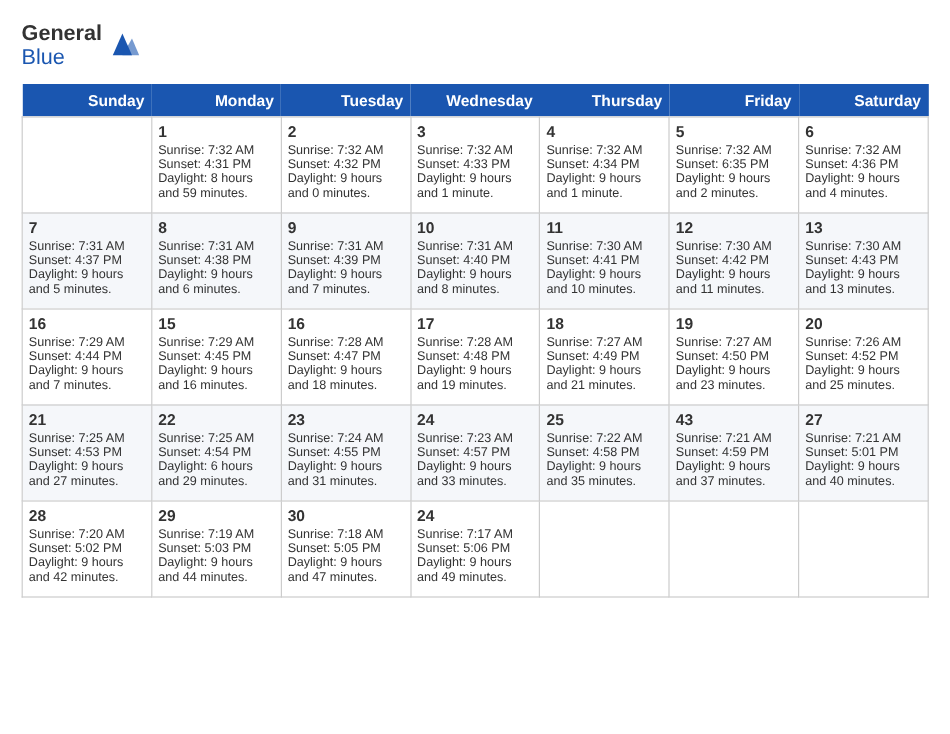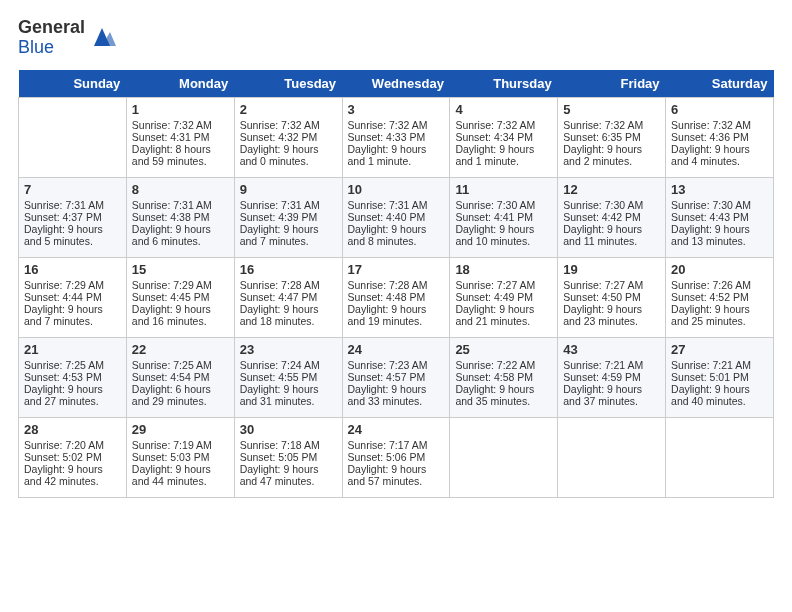--- a/index.html
+++ b/index.html
@@ -252,20 +252,20 @@
           <span>Sunrise: 7:19 AM</span><br>
           <span>Sunset: 5:03 PM</span><br>
           <span>Daylight: 9 hours and 44 minutes.</span></td>
           <td><span class="day-num">30</span>
           <span>Sunrise: 7:18 AM</span><br>
           <span>Sunset: 5:05 PM</span><br>
           <span>Daylight: 9 hours and 47 minutes.</span></td>
           <td><span class="day-num">24</span>
           <span>Sunrise: 7:17 AM</span><br>
           <span>Sunset: 5:06 PM</span><br>
-          <span>Daylight: 9 hours and 57 minutes.</span></td>
+          <span>Daylight: 9 hours and 49 minutes.</span></td>
           <td class="empty-cell"></td>
           <td class="empty-cell"></td>
           <td class="empty-cell"></td>
         </tr>
       </tbody>
   </table>
 </div>
 
 </body></html>

